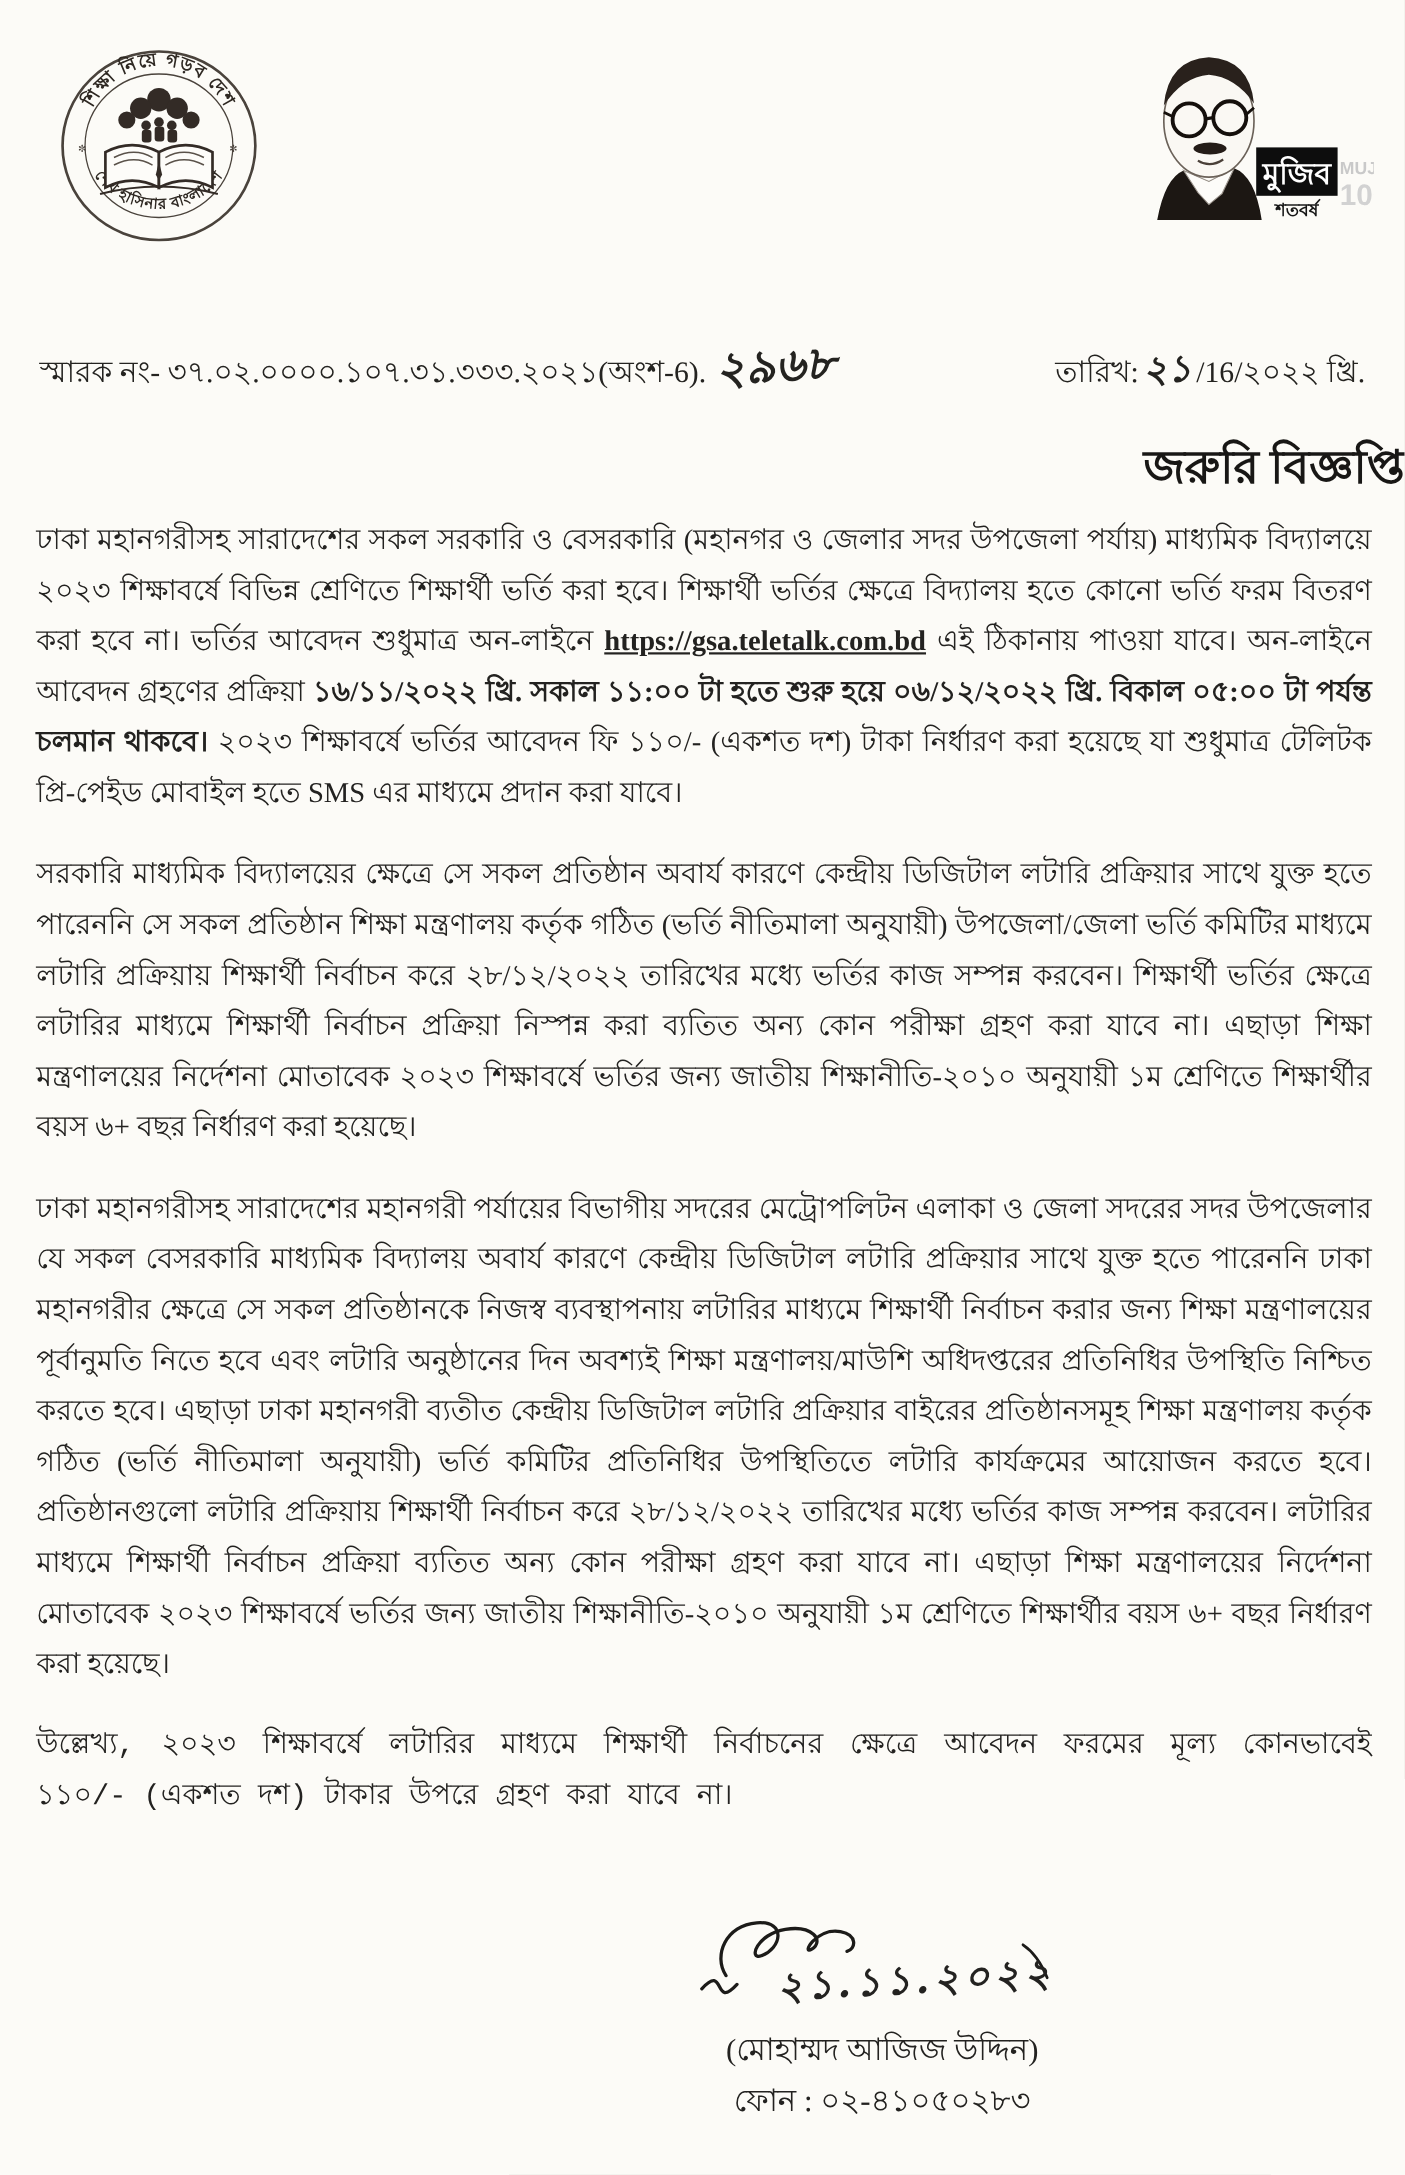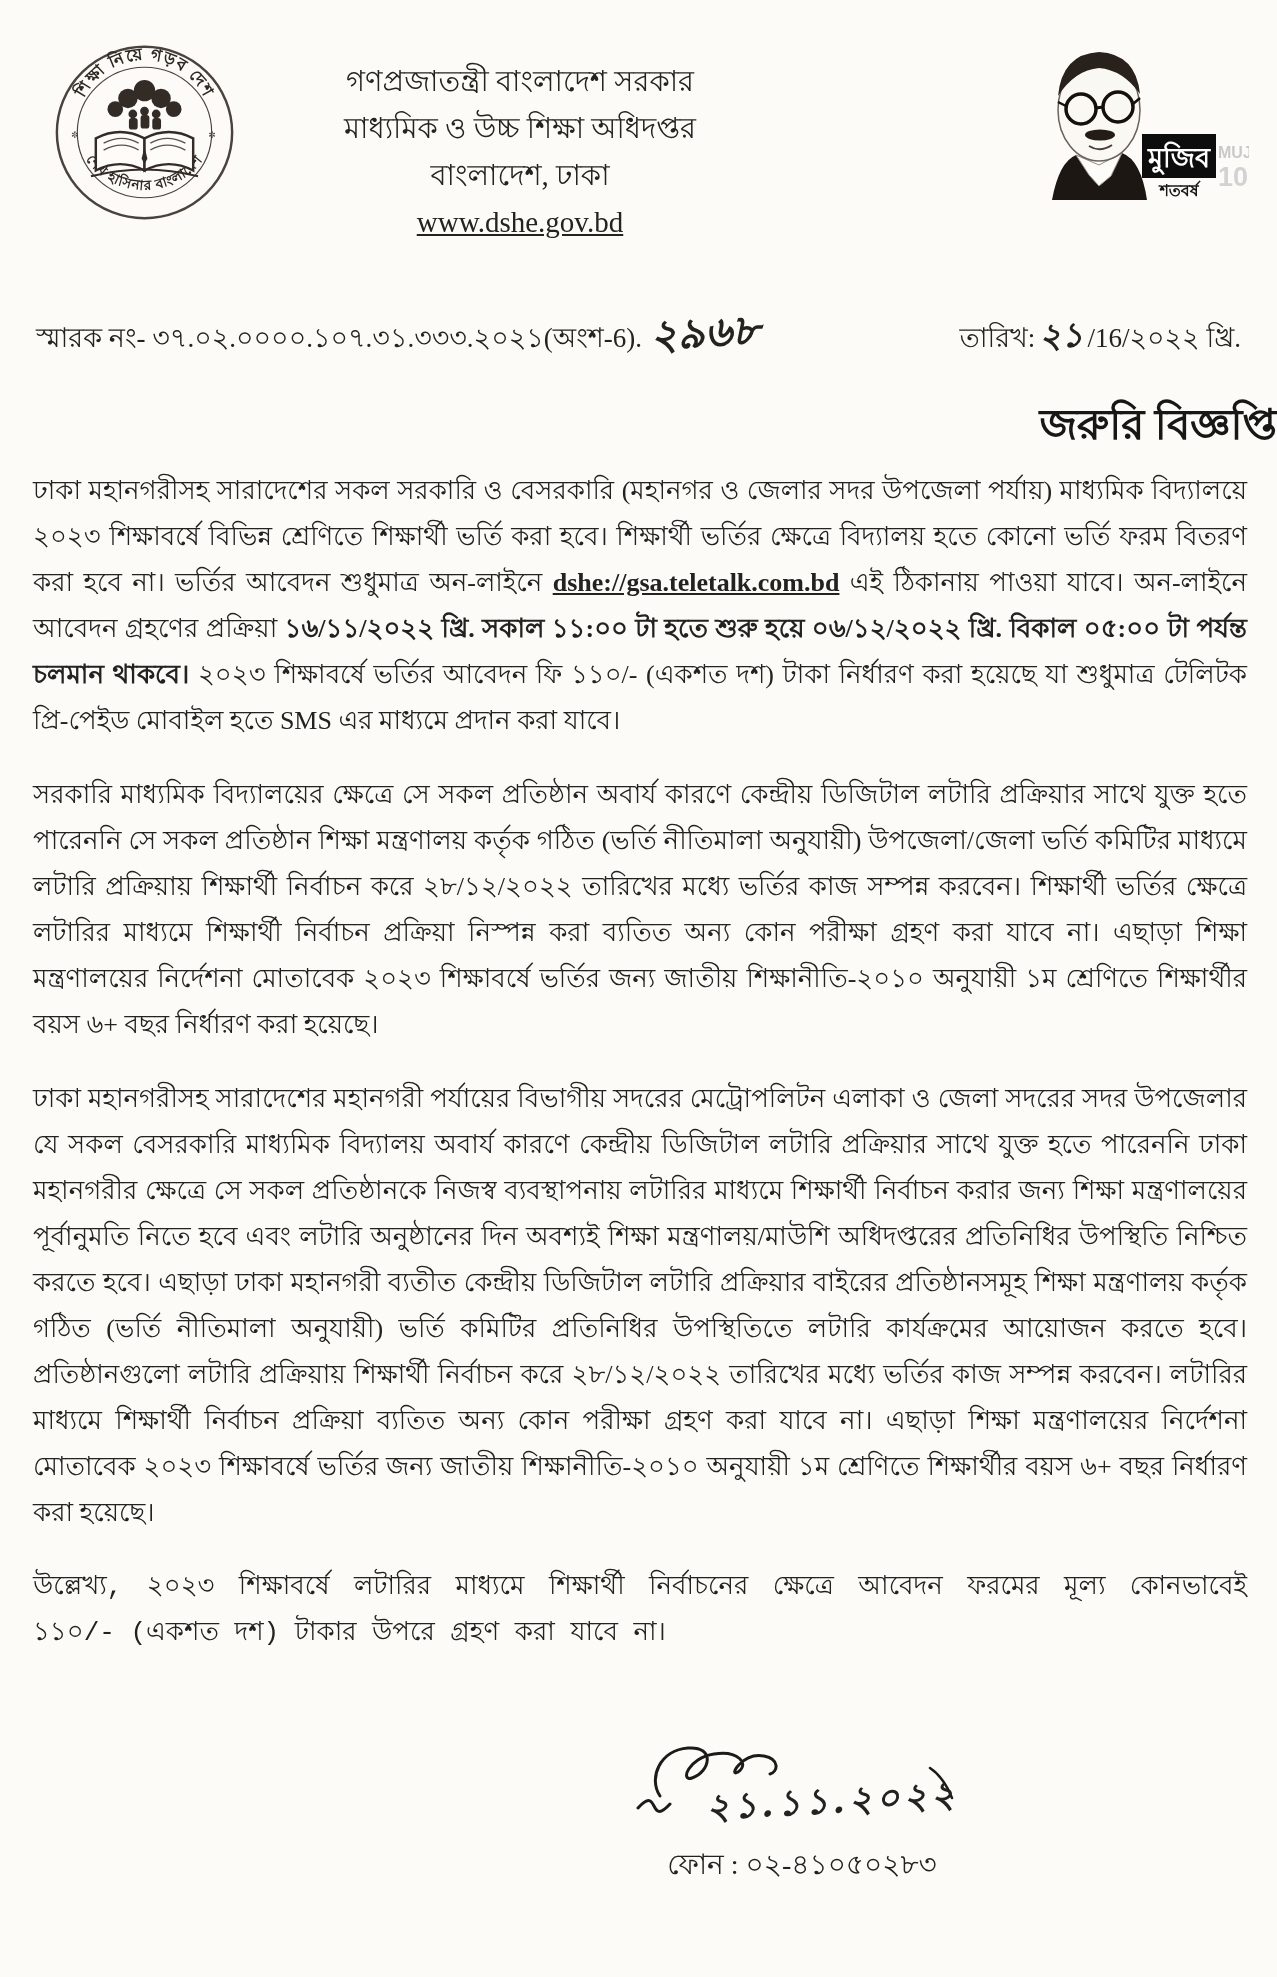--- a/index.html
+++ b/index.html
@@ -96,26 +96,20 @@
       <path d="M45,101 Q70,88 95,101 L95,134 Q70,121 45,134 Z" fill="#fdfcf9" stroke="#332b26" stroke-width="2.5"></path>
       <path d="M145,101 Q120,88 95,101 L95,134 Q120,121 145,134 Z" fill="#fdfcf9" stroke="#332b26" stroke-width="2.5"></path>
       <path d="M53,106 Q72,96 89,106 M53,113 Q72,103 89,113 M101,106 Q118,96 137,106 M101,113 Q118,103 137,113" fill="none" stroke="#5a524a" stroke-width="1.4"></path>
       <path d="M95,110 L92,122 L95,127 L98,122 Z" fill="#332b26"></path>
       <path d="M40,140 Q95,126 150,140" fill="none" stroke="#332b26" stroke-width="2"></path>
     </g>
     <text x="20" y="101" font-size="10" fill="#4a433c">✽</text>
     <text x="161" y="101" font-size="10" fill="#4a433c">✽</text>
   </svg>
 
-  <div class="org-header">
-    <div>গণপ্রজাতন্ত্রী বাংলাদেশ সরকার</div>
-    <div>মাধ্যমিক ও উচ্চ শিক্ষা অধিদপ্তর</div>
-    <div>বাংলাদেশ, ঢাকা</div>
-    <span class="site">www.dshe.gov.bd</span>
-  </div>
 
   <svg class="mujib" width="235" height="168" viewBox="0 0 235 168">
     <g>
       <path d="M38,166 Q45,128 62,121 L85,131 L108,119 Q127,126 133,166 Z" fill="#1c1713"></path>
       <path d="M62,121 L85,131 L108,119 L97,142 L85,152 L75,141 Z" fill="#fdfcf9" stroke="#9a938b" stroke-width="1"></path>
       <ellipse cx="85" cy="76" rx="41" ry="51" fill="#faf8f3" stroke="#6b6259" stroke-width="1.5"></ellipse>
       <path d="M44,62 Q48,20 85,18 Q122,20 126,60 Q109,36 85,34 Q61,36 44,62 Z" fill="#29211c"></path>
       <circle cx="67" cy="75" r="15" fill="none" stroke="#15100c" stroke-width="3.5"></circle>
       <circle cx="104" cy="73" r="15" fill="none" stroke="#15100c" stroke-width="3.5"></circle>
       <path d="M82,74 L89,73" stroke="#15100c" stroke-width="3"></path>
@@ -137,35 +131,36 @@
     <div>
       <span>তারিখ:</span><span class="hand date-hand">২১</span><span>/16/২০২২ খ্রি.</span>
     </div>
   </div>
 
   <h1 class="doc-title">জরুরি বিজ্ঞপ্তি</h1>
 
   <div class="content">
     <p>
       <span>ঢাকা মহানগরীসহ সারাদেশের সকল সরকারি ও বেসরকারি (মহানগর ও জেলার সদর উপজেলা পর্যায়) মাধ্যমিক বিদ্যালয়ে ২০২৩ শিক্ষাবর্ষে বিভিন্ন শ্রেণিতে শিক্ষার্থী ভর্তি করা হবে। শিক্ষার্থী ভর্তির ক্ষেত্রে বিদ্যালয় হতে কোনো ভর্তি ফরম বিতরণ করা হবে না। ভর্তির আবেদন শুধুমাত্র অন-লাইনে</span>
-      <span class="link-bold">dshe://gsa.teletalk.com.bd</span>
+      <span class="link-bold">https://gsa.teletalk.com.bd</span>
       <span>এই ঠিকানায় পাওয়া যাবে। অন-লাইনে আবেদন গ্রহণের প্রক্রিয়া</span>
       <span class="bold">১৬/১১/২০২২ খ্রি. সকাল ১১:০০ টা হতে শুরু হয়ে ০৬/১২/২০২২ খ্রি. বিকাল ০৫:০০ টা পর্যন্ত চলমান থাকবে।</span>
       <span>২০২৩ শিক্ষাবর্ষে ভর্তির আবেদন ফি ১১০/- (একশত দশ) টাকা নির্ধারণ করা হয়েছে যা শুধুমাত্র টেলিটক প্রি-পেইড মোবাইল হতে SMS এর মাধ্যমে প্রদান করা যাবে।</span>
     </p>
     <p>সরকারি মাধ্যমিক বিদ্যালয়ের ক্ষেত্রে সে সকল প্রতিষ্ঠান অবার্য কারণে কেন্দ্রীয় ডিজিটাল লটারি প্রক্রিয়ার সাথে যুক্ত হতে পারেননি সে সকল প্রতিষ্ঠান শিক্ষা মন্ত্রণালয় কর্তৃক গঠিত (ভর্তি নীতিমালা অনুযায়ী) উপজেলা/জেলা ভর্তি কমিটির মাধ্যমে লটারি প্রক্রিয়ায় শিক্ষার্থী নির্বাচন করে ২৮/১২/২০২২ তারিখের মধ্যে ভর্তির কাজ সম্পন্ন করবেন। শিক্ষার্থী ভর্তির ক্ষেত্রে লটারির মাধ্যমে শিক্ষার্থী নির্বাচন প্রক্রিয়া নিস্পন্ন করা ব্যতিত অন্য কোন পরীক্ষা গ্রহণ করা যাবে না। এছাড়া শিক্ষা মন্ত্রণালয়ের নির্দেশনা মোতাবেক ২০২৩ শিক্ষাবর্ষে ভর্তির জন্য জাতীয় শিক্ষানীতি-২০১০ অনুযায়ী ১ম শ্রেণিতে শিক্ষার্থীর বয়স ৬+ বছর নির্ধারণ করা হয়েছে।</p>
     <p>ঢাকা মহানগরীসহ সারাদেশের মহানগরী পর্যায়ের বিভাগীয় সদরের মেট্রোপলিটন এলাকা ও জেলা সদরের সদর উপজেলার যে সকল বেসরকারি মাধ্যমিক বিদ্যালয় অবার্য কারণে কেন্দ্রীয় ডিজিটাল লটারি প্রক্রিয়ার সাথে যুক্ত হতে পারেননি ঢাকা মহানগরীর ক্ষেত্রে সে সকল প্রতিষ্ঠানকে নিজস্ব ব্যবস্থাপনায় লটারির মাধ্যমে শিক্ষার্থী নির্বাচন করার জন্য শিক্ষা মন্ত্রণালয়ের পূর্বানুমতি নিতে হবে এবং লটারি অনুষ্ঠানের দিন অবশ্যই শিক্ষা মন্ত্রণালয়/মাউশি অধিদপ্তরের প্রতিনিধির উপস্থিতি নিশ্চিত করতে হবে। এছাড়া ঢাকা মহানগরী ব্যতীত কেন্দ্রীয় ডিজিটাল লটারি প্রক্রিয়ার বাইরের প্রতিষ্ঠানসমূহ শিক্ষা মন্ত্রণালয় কর্তৃক গঠিত (ভর্তি নীতিমালা অনুযায়ী) ভর্তি কমিটির প্রতিনিধির উপস্থিতিতে লটারি কার্যক্রমের আয়োজন করতে হবে। প্রতিষ্ঠানগুলো লটারি প্রক্রিয়ায় শিক্ষার্থী নির্বাচন করে ২৮/১২/২০২২ তারিখের মধ্যে ভর্তির কাজ সম্পন্ন করবেন। লটারির মাধ্যমে শিক্ষার্থী নির্বাচন প্রক্রিয়া ব্যতিত অন্য কোন পরীক্ষা গ্রহণ করা যাবে না। এছাড়া শিক্ষা মন্ত্রণালয়ের নির্দেশনা মোতাবেক ২০২৩ শিক্ষাবর্ষে ভর্তির জন্য জাতীয় শিক্ষানীতি-২০১০ অনুযায়ী ১ম শ্রেণিতে শিক্ষার্থীর বয়স ৬+ বছর নির্ধারণ করা হয়েছে।</p>
     <p>উল্লেখ্য, ২০২৩ শিক্ষাবর্ষে লটারির মাধ্যমে শিক্ষার্থী নির্বাচনের ক্ষেত্রে আবেদন ফরমের মূল্য কোনভাবেই ১১০/- (একশত দশ) টাকার উপরে গ্রহণ করা যাবে না।</p>
   </div>
 
   <div class="signature">
     <div class="sig-art">
       <svg width="330" height="100" viewBox="0 0 330 100">
         <path d="M30,58 C18,40 30,12 58,10 C86,8 80,34 62,40 C50,44 58,20 84,16 C108,12 120,26 108,34 C98,40 112,14 134,18 C150,21 148,34 140,36 M8,70 C30,46 18,90 40,66" fill="none" stroke="#1c1b19" stroke-width="3" stroke-linecap="round"></path>
         <path d="M300,30 C312,38 318,50 322,60" fill="none" stroke="#1c1b19" stroke-width="2.5" stroke-linecap="round"></path>
       </svg>
       <span class="hand sig-date">২১.১১.২০২২</span>
     </div>
+    <div>(মোহাম্মদ আজিজ উদ্দিন)</div>
     <div>ফোন : ০২-৪১০৫০২৮৩</div>
 
   </div>
 
 </div>
 
 </body></html>

